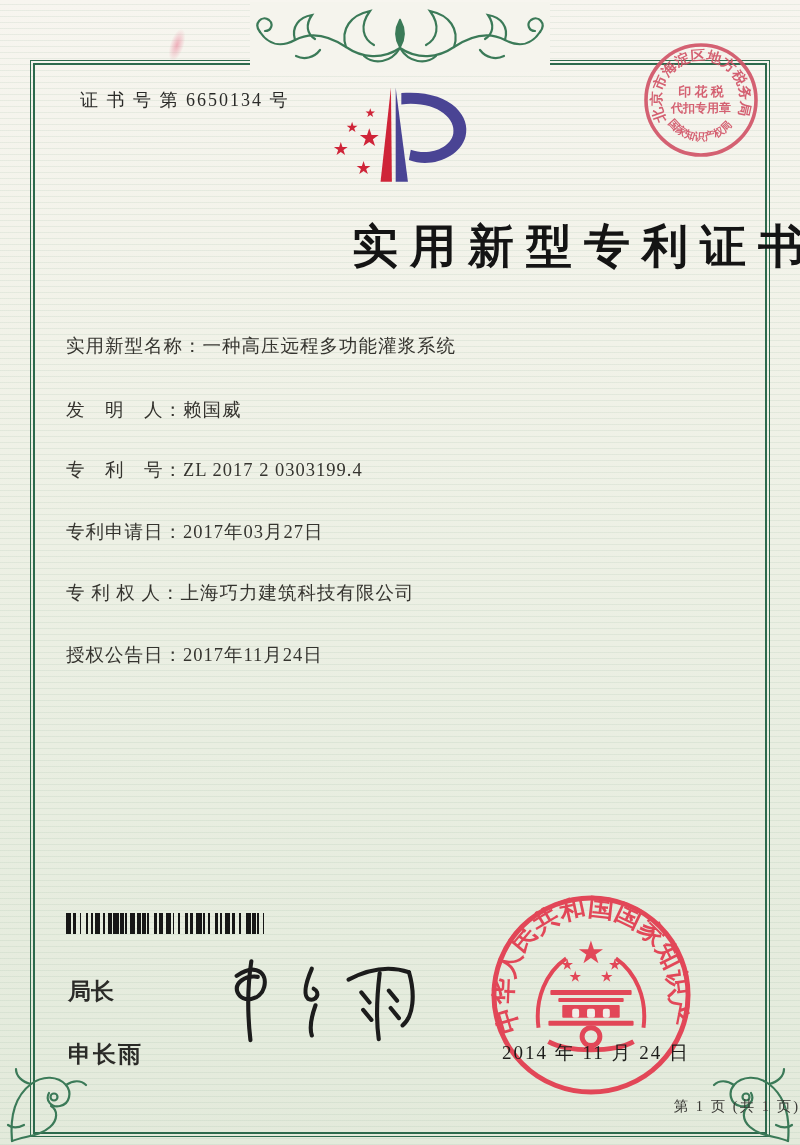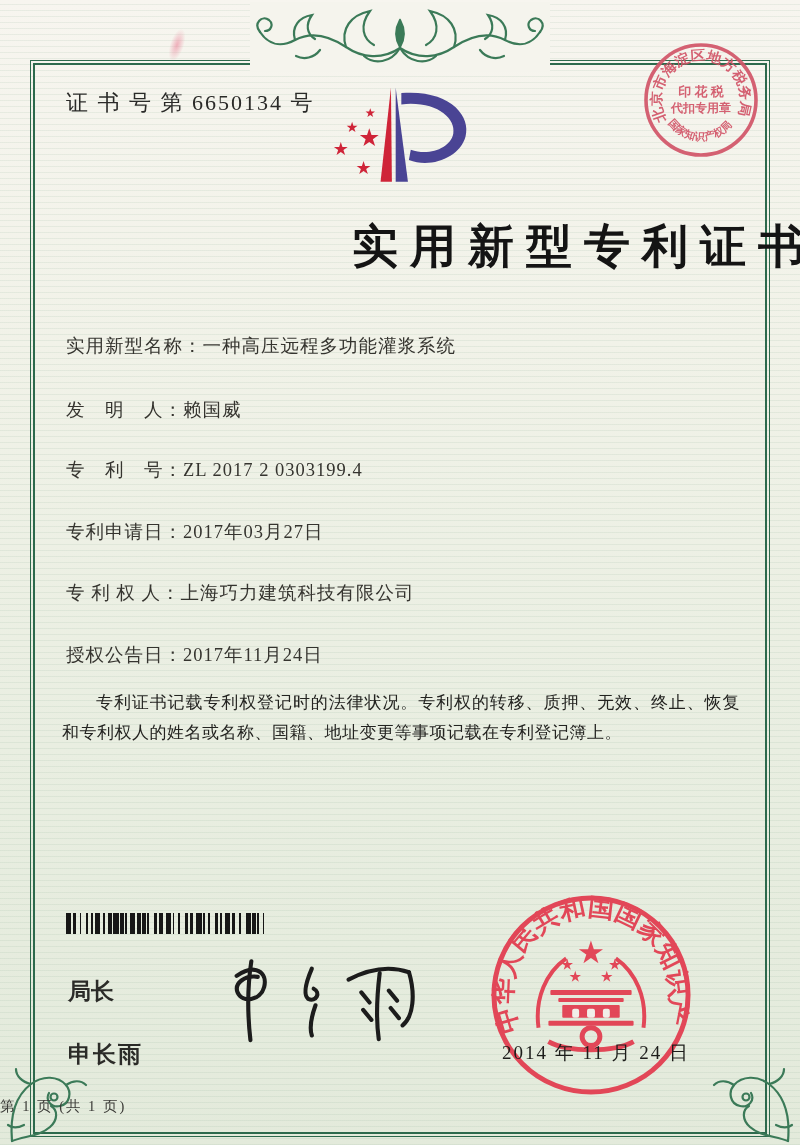--- a/index.html
+++ b/index.html
@@ -17,39 +17,39 @@
     border:1px solid #2d6a4d; z-index:1; }
   .frame-inner { position:absolute; inset:2px; border:2px solid #2d6a4d; }
   .ornament-top { position:absolute; left:250px; top:2px; width:300px; height:70px;
     z-index:2; background:#f5f4ed; }
   .ornament-corner { position:absolute; bottom:0px; width:84px; height:78px; z-index:2; }
   .ornament-corner.left { left:4px; }
   .ornament-corner.right { right:4px; transform:scaleX(-1); }
   .smudge { position:absolute; left:170px; top:28px; width:14px; height:34px;
     background:radial-gradient(ellipse at center, rgba(232,120,145,0.55), rgba(232,120,145,0) 70%);
     transform:rotate(18deg); z-index:3; }
-  .cert-no { position:absolute; left:66px; top:88px; font-size:22px; letter-spacing:2px; z-index:4; }
+  .cert-no { position:absolute; left:80px; top:88px; font-size:18px; letter-spacing:2px; z-index:4; }
   .logo { position:absolute; left:322px; top:80px; width:170px; height:130px; z-index:4; }
   .tax-stamp { position:absolute; left:641px; top:40px; width:120px; height:120px; z-index:6; opacity:0.92; }
   .title { position:absolute; left:16px; top:216px; width:100%; text-align:right;
     font-size:46px; font-weight:bold; letter-spacing:12px; color:#141414; z-index:4; }
   .field { position:absolute; left:66px; font-size:18.5px; color:#35342f; letter-spacing:1px; z-index:4; white-space:nowrap; }
   .paras { position:absolute; left:62px; top:688px; width:678px; z-index:4; }
   .paras p { font-size:17px; line-height:29.5px; text-indent:2em; color:#232320;
     text-align:justify; margin-bottom:3px; letter-spacing:0.5px; }
   .barcode { position:absolute; left:66px; top:913px; height:21px; display:flex; z-index:4; }
   .barcode div { height:100%; }
   .sign-block { position:absolute; left:68px; top:976px; z-index:4;
     font-family:"Liberation Sans","DejaVu Sans",sans-serif; font-size:23px; font-weight:600; color:#2b2b28; }
   .sign-block .name { margin-top:32px; letter-spacing:2px; }
   .signature { position:absolute; left:200px; top:946px; width:220px; height:102px; z-index:4; }
   .seal { position:absolute; left:487px; top:891px; width:208px; height:208px; z-index:5; opacity:0.93; }
   .seal-date { position:absolute; left:502px; top:1040px; font-size:19px; letter-spacing:2px;
     color:#1d1d1b; z-index:6; white-space:nowrap; }
-  .footer { position:absolute; left:0; top:1097px; width:100%; text-align:left;
+  .footer { position:absolute; left:0; top:1097px; width:100%; text-align:right;
     font-size:14.5px; color:#3a3a36; letter-spacing:2px; z-index:4; }
   .seal-text { font-family:"Liberation Serif","DejaVu Serif",serif; font-weight:bold; }
 </style>
 </head>
 <body>
 
 <div class="frame">
   <div class="frame-inner"></div>
 </div>
 
@@ -150,21 +150,20 @@
   <span>专利申请日：</span><span>2017年03月27日</span>
 </div>
 <div class="field" style="top:580px">
   <span>专 利 权 人：</span><span>上海巧力建筑科技有限公司</span>
 </div>
 <div class="field" style="top:642px">
   <span>授权公告日：</span><span>2017年11月24日</span>
 </div>
 
 <div class="paras">
-  <p>专利证书记载专利权登记时的法律状况。专利权的转移、质押、无效、终止、恢复和专利权人的姓名或名称、国籍、地址变更等事项记载在专利登记簿上。</p>
 </div>
 
 <div class="barcode" id="barcode">
     <div style="width: 5.1px; background: rgb(22, 22, 22);"></div>
     <div style="width: 1.7px; background: transparent;"></div>
     <div style="width: 3.4px; background: rgb(22, 22, 22);"></div>
     <div style="width: 3.4px; background: transparent;"></div>
     <div style="width: 1.7px; background: rgb(22, 22, 22);"></div>
     <div style="width: 5.1px; background: transparent;"></div>
     <div style="width: 1.7px; background: rgb(22, 22, 22);"></div>

